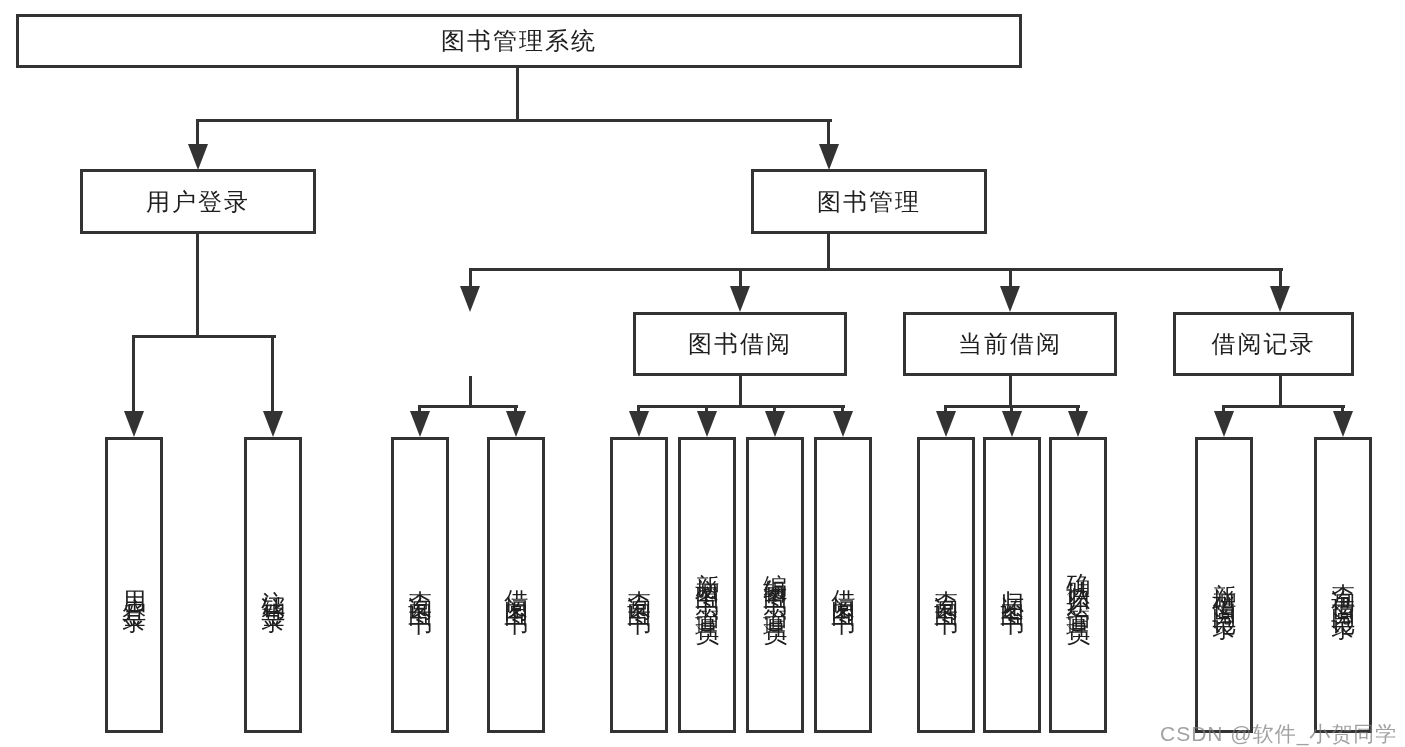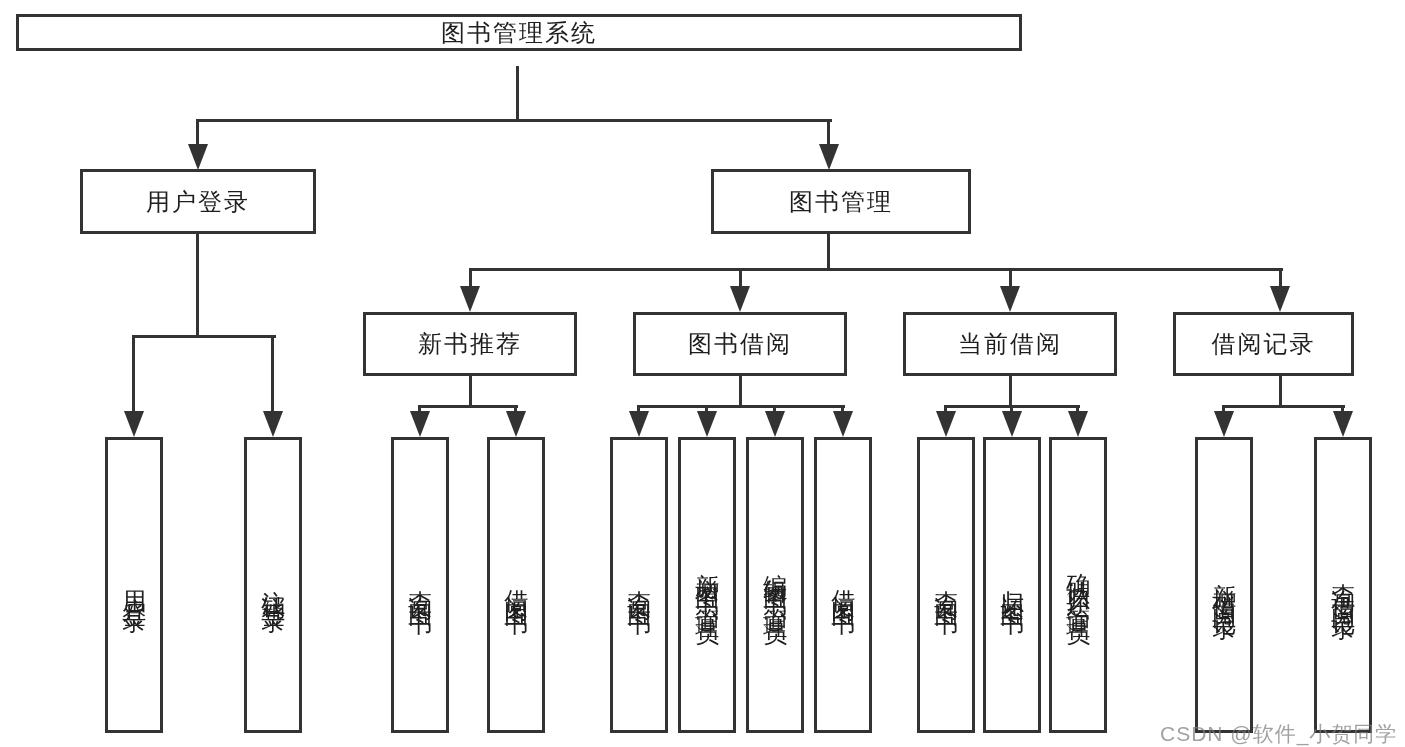--- a/index.html
+++ b/index.html
@@ -51,35 +51,35 @@
     color: rgba(125, 125, 125, 0.72);
     white-space: nowrap;
     z-index: 10;
   }
 </style>
 </head>
 <body>
 
 <div class="canvas">
 
-  <div class="box hbox" style="left:16px; top:14px; width:1006px; height:37px;">
+  <div class="box hbox" style="left:16px; top:14px; width:1006px; height:54px;">
     <span class="label">图书管理系统</span>
   </div>
 
   <div class="vline" style="left:516px; top:66px; height:54px;"></div>
   <div class="hline" style="left:196px; top:119px; width:636px;"></div>
   <div class="vline" style="left:196px; top:119px; height:28px;"></div>
   <div class="arrow" style="left:188px; top:144px;"></div>
   <div class="vline" style="left:827px; top:119px; height:28px;"></div>
   <div class="arrow" style="left:819px; top:144px;"></div>
 
   <div class="box hbox" style="left:80px; top:169px; width:236px; height:65px;">
     <span class="label">用户登录</span>
   </div>
-  <div class="box hbox" style="left:711px; top:169px; width:260px; height:65px;">
+  <div class="box hbox" style="left:751px; top:169px; width:236px; height:65px;">
     <span class="label">图书管理</span>
   </div>
 
   <div class="vline" style="left:196px; top:234px; height:103px;"></div>
   <div class="hline" style="left:132px; top:335px; width:144px;"></div>
   <div class="vline" style="left:132px; top:335px; height:78px;"></div>
   <div class="arrow" style="left:124px; top:411px;"></div>
   <div class="vline" style="left:271px; top:335px; height:78px;"></div>
   <div class="arrow" style="left:263px; top:411px;"></div>
 
@@ -87,23 +87,20 @@
   <div class="hline" style="left:469px; top:268px; width:814px;"></div>
   <div class="vline" style="left:469px; top:268px; height:21px;"></div>
   <div class="arrow" style="left:460px; top:286px;"></div>
   <div class="vline" style="left:739px; top:268px; height:21px;"></div>
   <div class="arrow" style="left:730px; top:286px;"></div>
   <div class="vline" style="left:1009px; top:268px; height:21px;"></div>
   <div class="arrow" style="left:1000px; top:286px;"></div>
   <div class="vline" style="left:1279px; top:268px; height:21px;"></div>
   <div class="arrow" style="left:1270px; top:286px;"></div>
 
-  <div class="box hbox" style="left:363px; top:312px; width:214px; height:64px;">
-    <span class="label">新书推荐</span>
-  </div>
   <div class="box hbox" style="left:903px; top:312px; width:214px; height:64px;">
     <span class="label">当前借阅</span>
   </div>
   <div class="box hbox" style="left:633px; top:312px; width:214px; height:64px;">
     <span class="label">图书借阅</span>
   </div>
   <div class="box hbox" style="left:1173px; top:312px; width:181px; height:64px;">
     <span class="label">借阅记录</span>
   </div>
 

